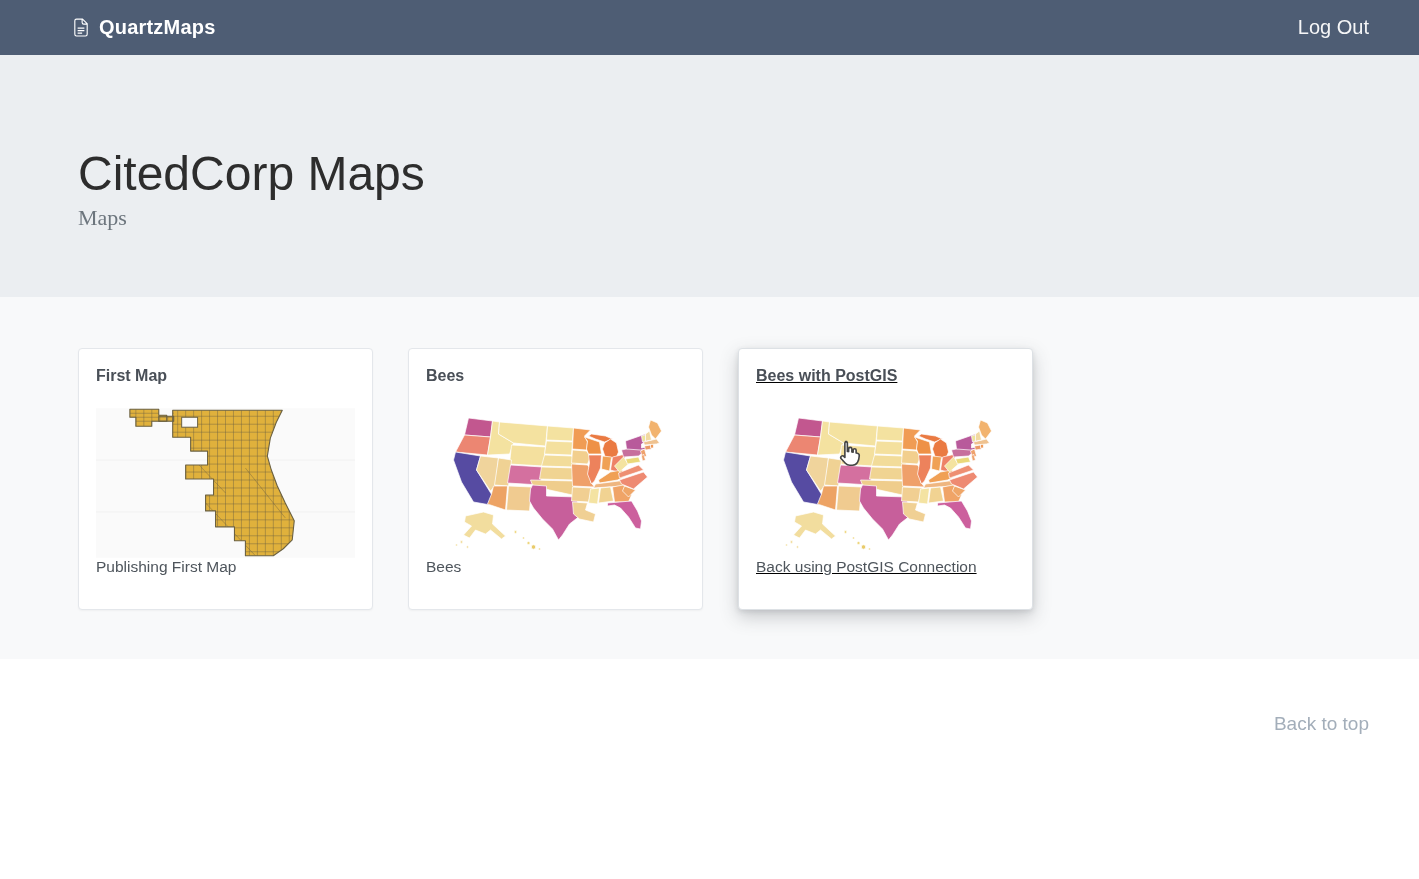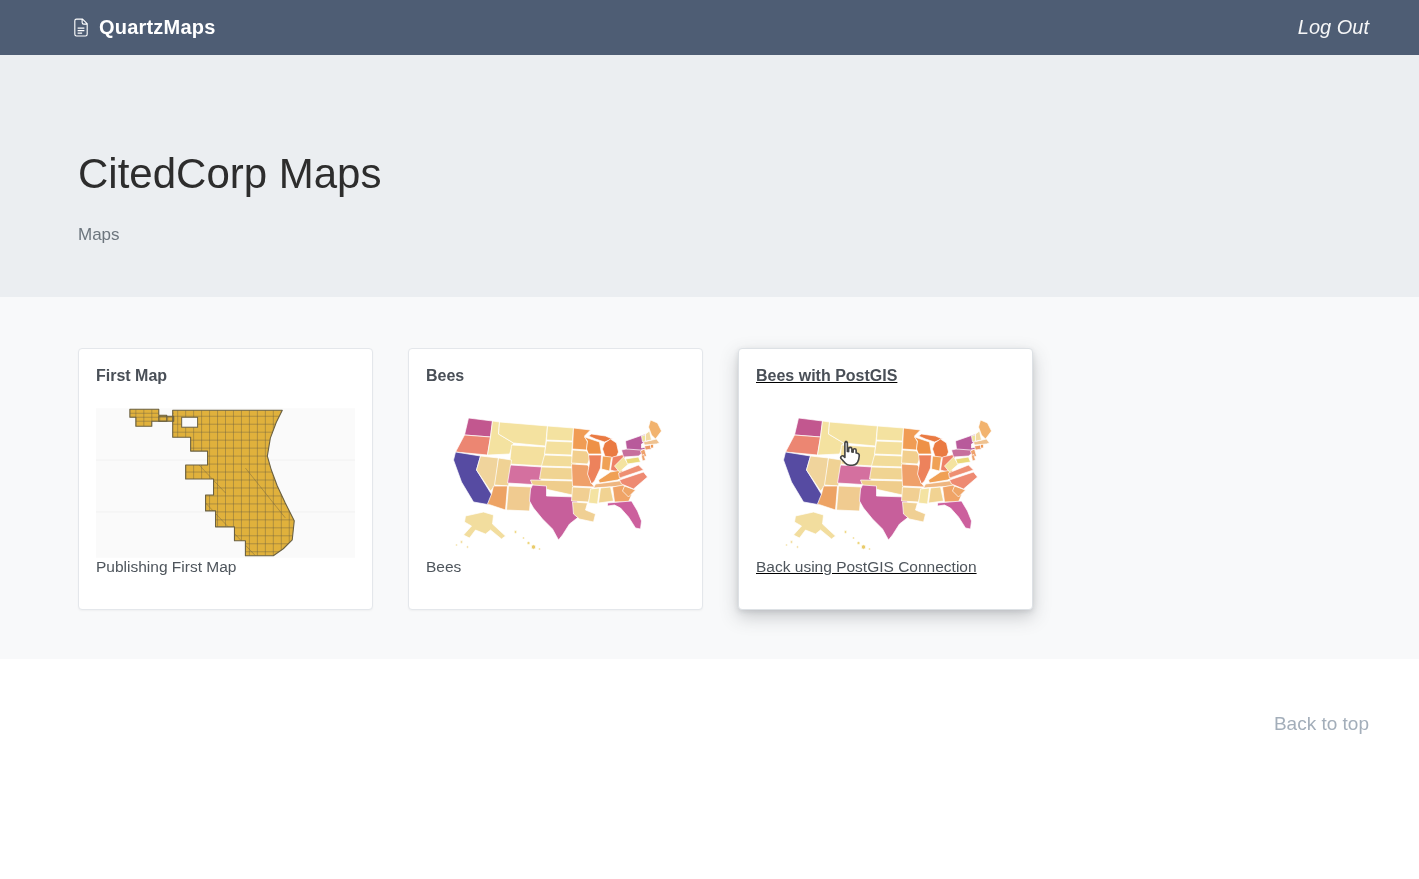--- a/index.html
+++ b/index.html
@@ -11,33 +11,33 @@
   .navbar {
     height:55px; flex:0 0 55px;
     background:var(--navbar-bg,#4e5d74);
     display:flex; align-items:center; justify-content:space-between;
     padding:0 50px 0 72px;
   }
   .brand { display:flex; align-items:center; gap:9px; text-decoration:none; cursor:pointer; }
   .brand-icon { width:18px; height:21px; display:inline-flex; }
   .brand-icon svg { width:100%; height:100%; }
   .brand-label { color:var(--navbar-text,#fff); font-size:20px; font-weight:bold; letter-spacing:.2px; }
-  .logout { color:var(--navbar-text,#fff); opacity:.95; font-size:20px; font-weight:300; text-decoration:none; cursor:pointer;font-style:italic; }
+  .logout { color:var(--navbar-text,#fff); opacity:.95; font-size:20px; font-weight:300; text-decoration:none; cursor:pointer; }
 
   
   .hero {
     height:242px; flex:0 0 242px;
     background:var(--hero-bg,#ebeef1);
     padding:92px 50px 0 78px;
   }
   .hero h1 {
-    font-size:42px; font-weight:300; line-height:54px;
+    font-size:48px; font-weight:300; line-height:54px;
     color:var(--hero-title,#2d2d2d);
   }
-  .hero p { margin-top:24px; font-size:17px; color:var(--hero-subtitle,#6c757d); font-weight:400; }
+  .hero p { margin-top:4px; font-size:22px; color:var(--hero-subtitle,#6c757d); font-weight:400;font-family:Liberation Serif, serif; }
 
   
   .cards-section {
     height:362px; flex:0 0 362px;
     background:var(--section-bg,#f8f9fa);
     padding:51px 50px 0 78px;
   }
   .cards-row { display:flex; gap:35px; }
   .card {
     width:295px; height:262px;

